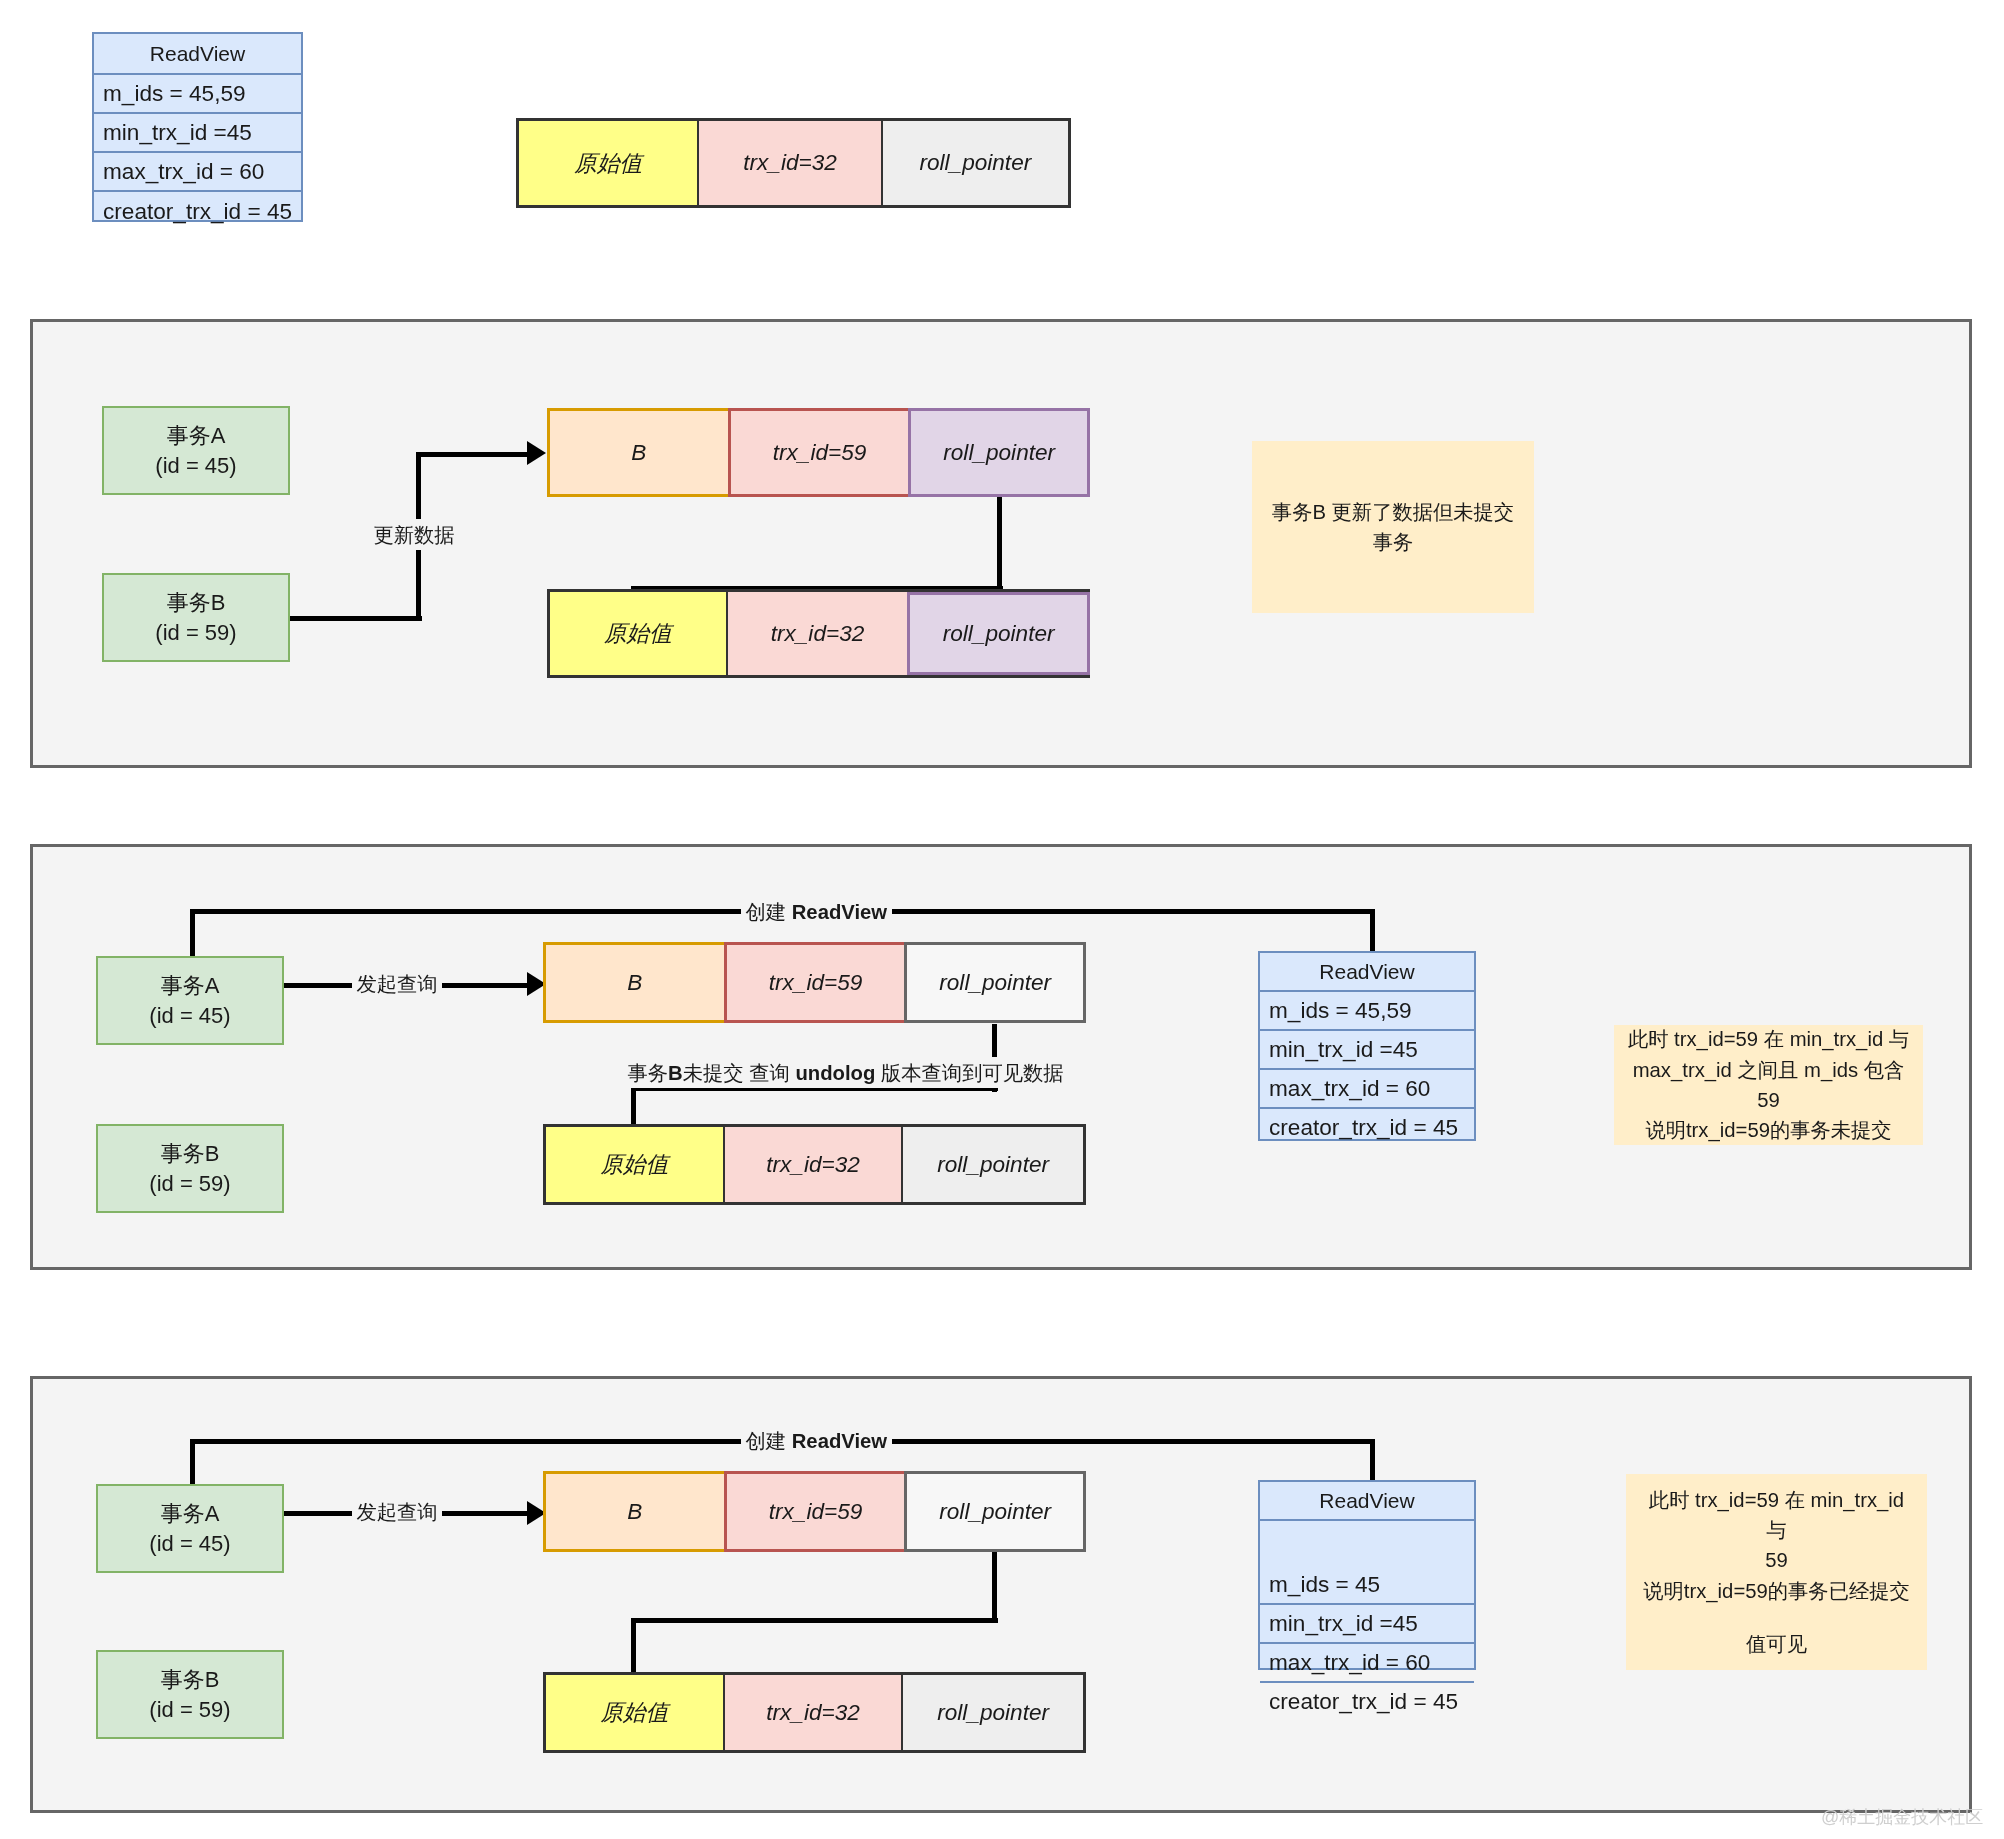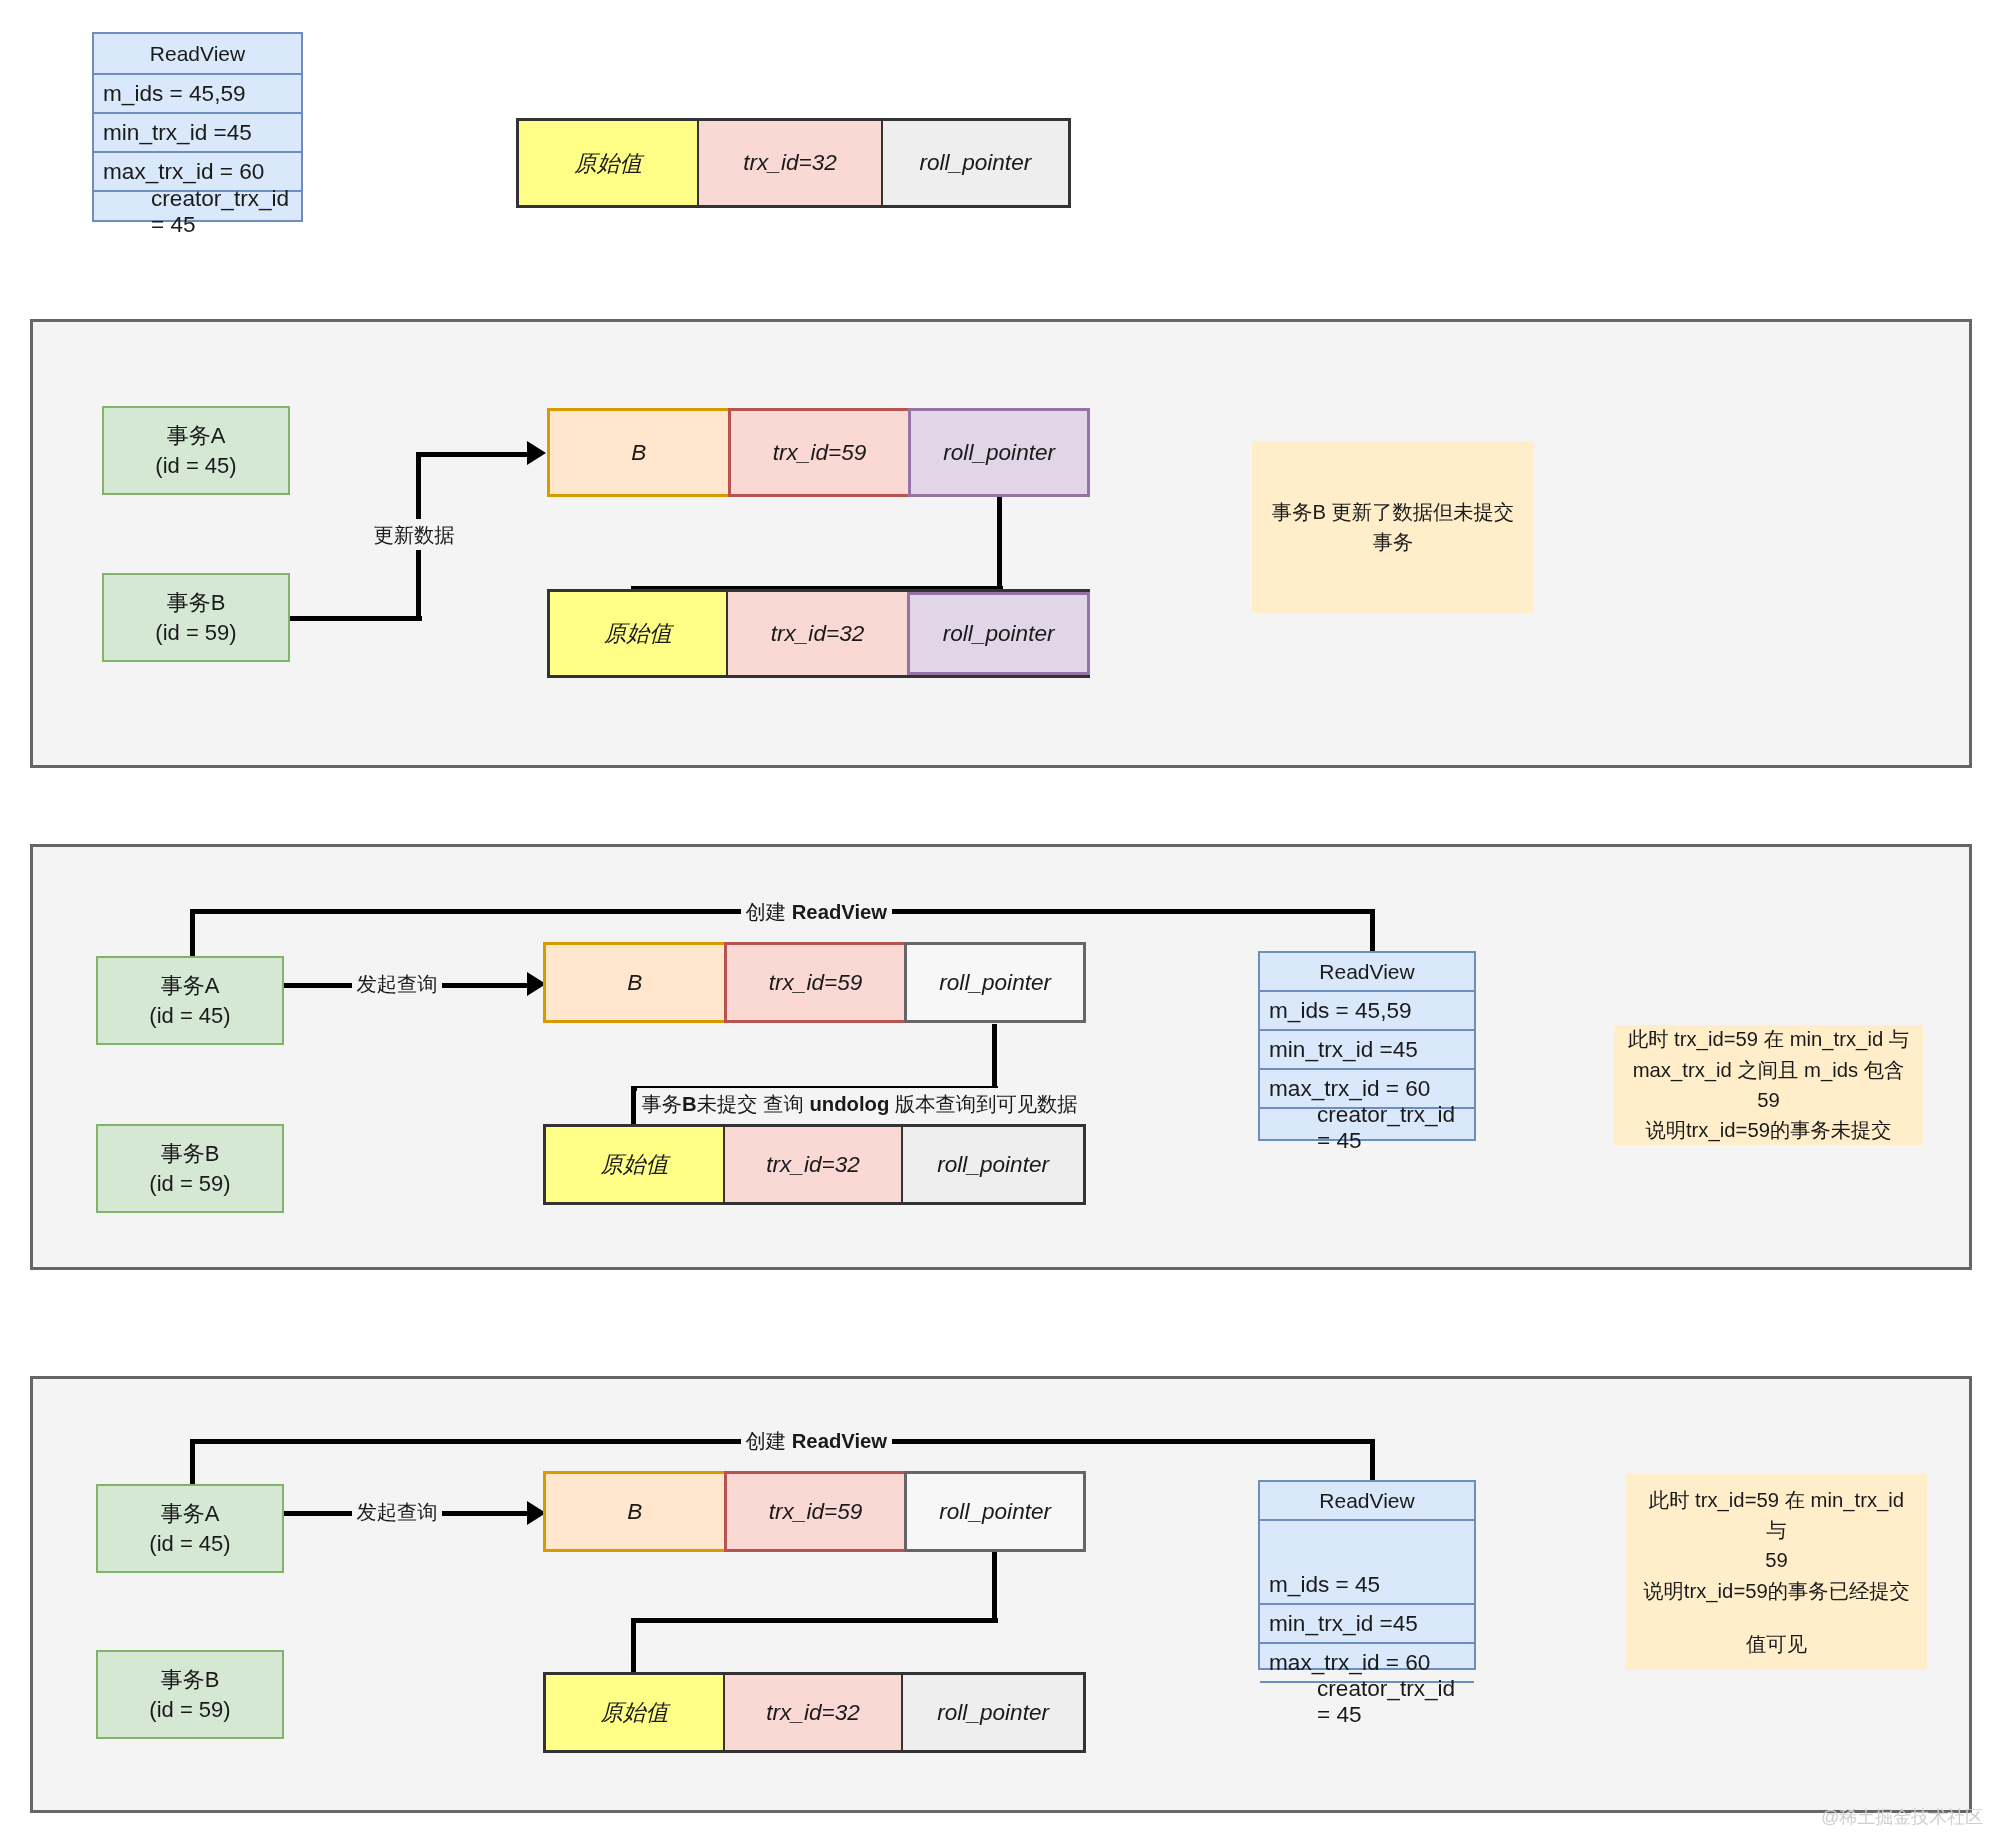--- a/index.html
+++ b/index.html
@@ -38,21 +38,21 @@
     box-sizing: border-box;
   }
   .rv-row {
     border-bottom: 2.3px solid #6c8ebf;
     font-size: 22.6px;
     display: flex;
     align-items: center;
     padding-left: 9px;
     box-sizing: border-box;
   }
-  .rv-row.last { border-bottom: none; margin-left: 48px; }
+  .rv-row.last { border-bottom: none; }
 
   
   .record {
     display: flex;
     box-sizing: border-box;
   }
   .cell {
     display: flex;
     align-items: center;
     justify-content: center;
@@ -249,21 +249,21 @@
   <div class="abs record rec-b-top" style="left:543px; top:942px; width:543px; height:81px;">
     <div class="cell cell-b" style="width:181px;">B</div>
     <div class="cell cell-trx" style="width:181px;">trx_id=59</div>
     <div class="cell cell-roll-gray" style="width:182px;">roll_pointer</div>
   </div>
 
   <div class="line-v" style="left:992px; top:1024px; height:68px;"></div>
   <div class="line-h" style="left:631px; top:1086px; width:367px;"></div>
   <div class="line-v" style="left:631px; top:1086px; height:56px;"></div>
   <div class="arrow-d" style="left:621px; top:1133px;"></div>
-  <div class="edge-label onwhite" style="left:623px; top:1088px;margin-left:14px;">
+  <div class="edge-label onwhite" style="left:623px; top:1057px;">
     <span>事务</span><span class="bold">B</span><span>未提交 查询 </span><span class="bold">undolog</span><span> 版本查询到可见数据</span>
   </div>
 
   <div class="abs record rec-dark" style="left:543px; top:1124px; width:543px; height:81px;">
     <div class="cell c-yellow" style="width:181px;">原始值</div>
     <div class="cell c-pink" style="width:181px;">trx_id=32</div>
     <div class="cell c-gray" style="width:182px;">roll_pointer</div>
   </div>
 
   <div class="abs rv-table" style="left:1258px; top:951px; width:218px; height:190px;">

